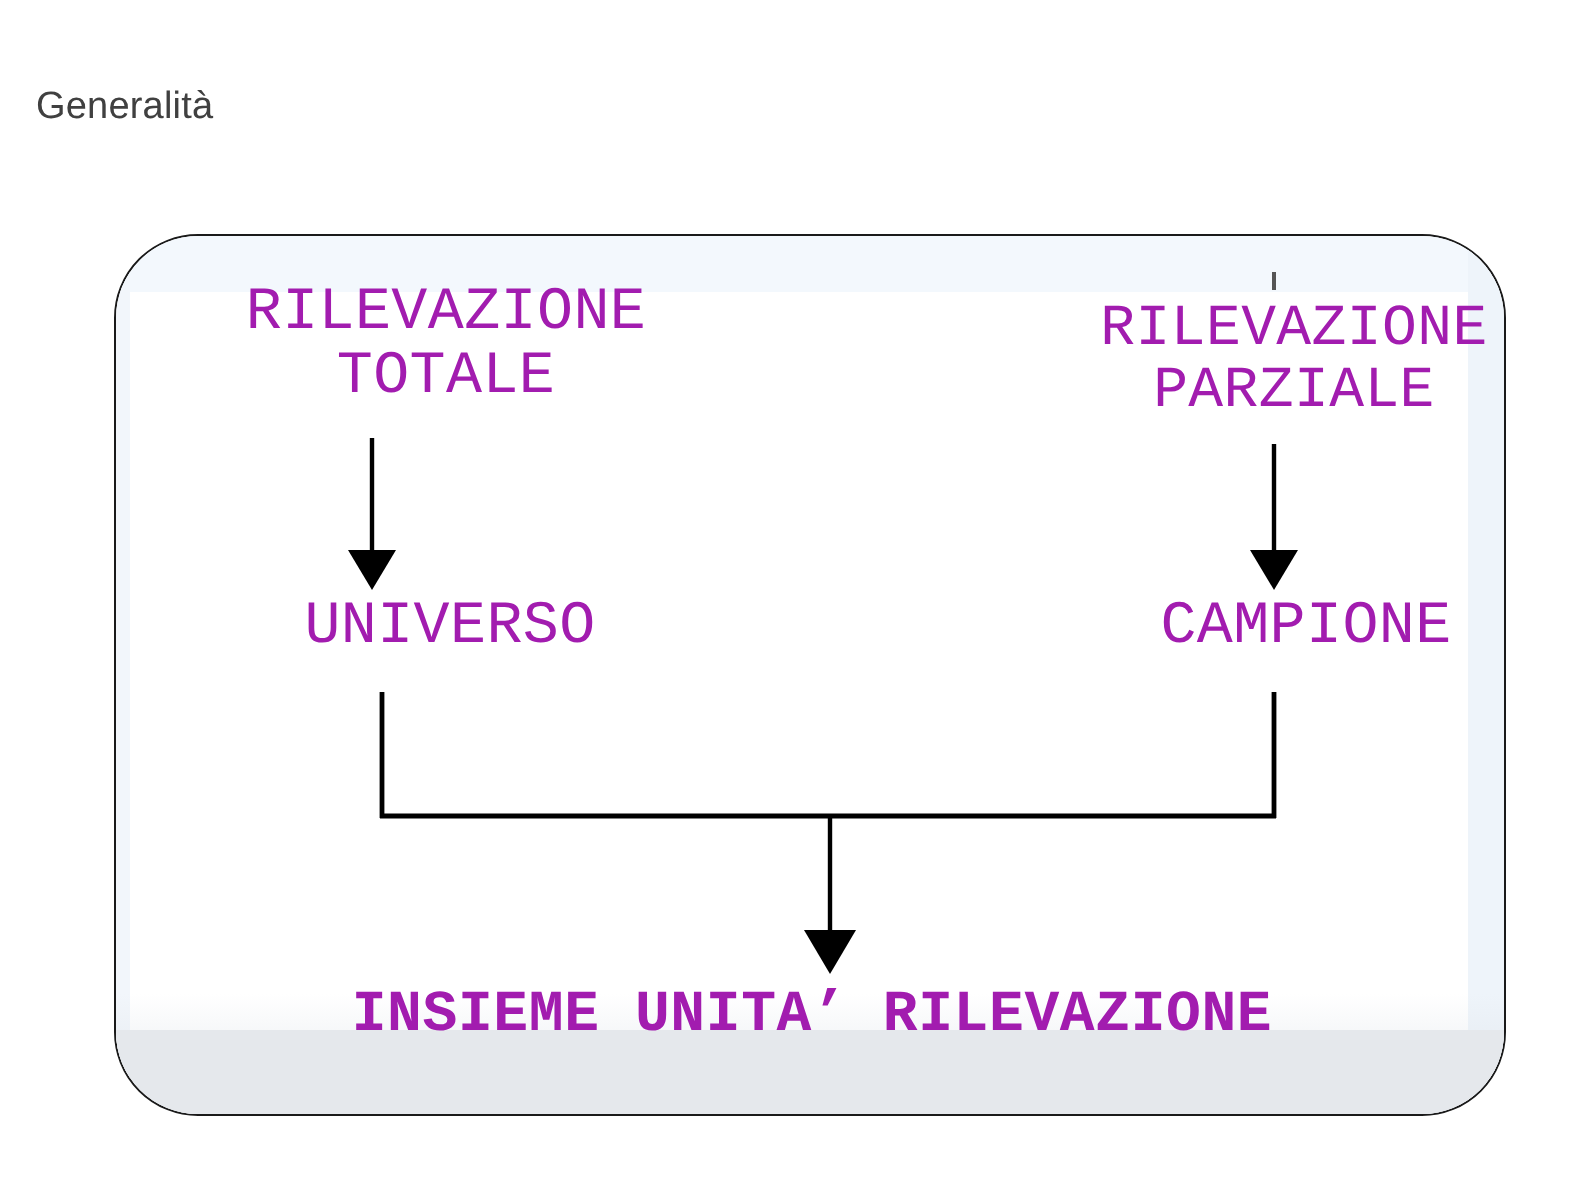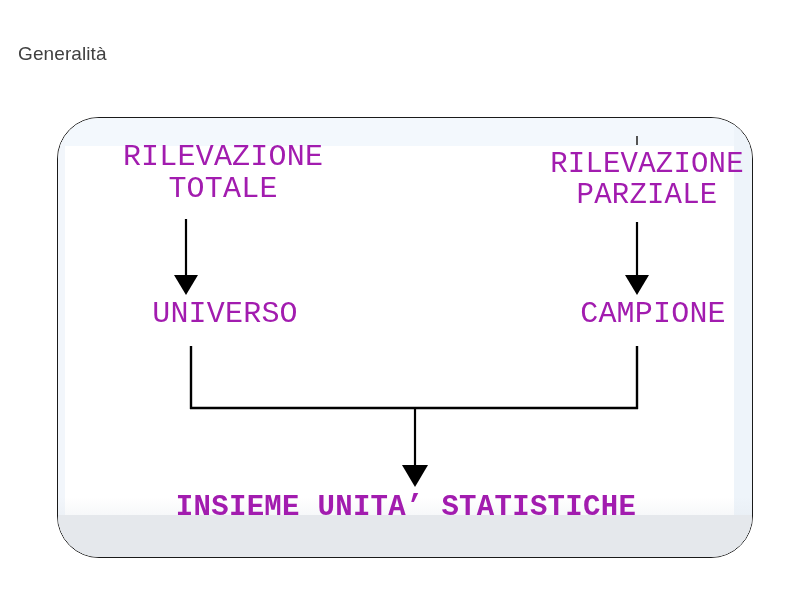--- a/index.html
+++ b/index.html
@@ -186,14 +186,14 @@
   <div class="node-label" id="node-rilevazione-totale">RILEVAZIONE
 TOTALE</div>
 
   <div class="node-label" id="node-rilevazione-parziale">RILEVAZIONE
 PARZIALE</div>
 
   <div class="node-label" id="node-universo">UNIVERSO</div>
 
   <div class="node-label" id="node-campione">CAMPIONE</div>
 
-  <div class="node-label" id="node-insieme-unita">INSIEME UNITA’ STATISTICHE</div>
+  <div class="node-label" id="node-insieme-unita">INSIEME UNITA’ RILEVAZIONE</div>
 </div>
 
 </body></html>

